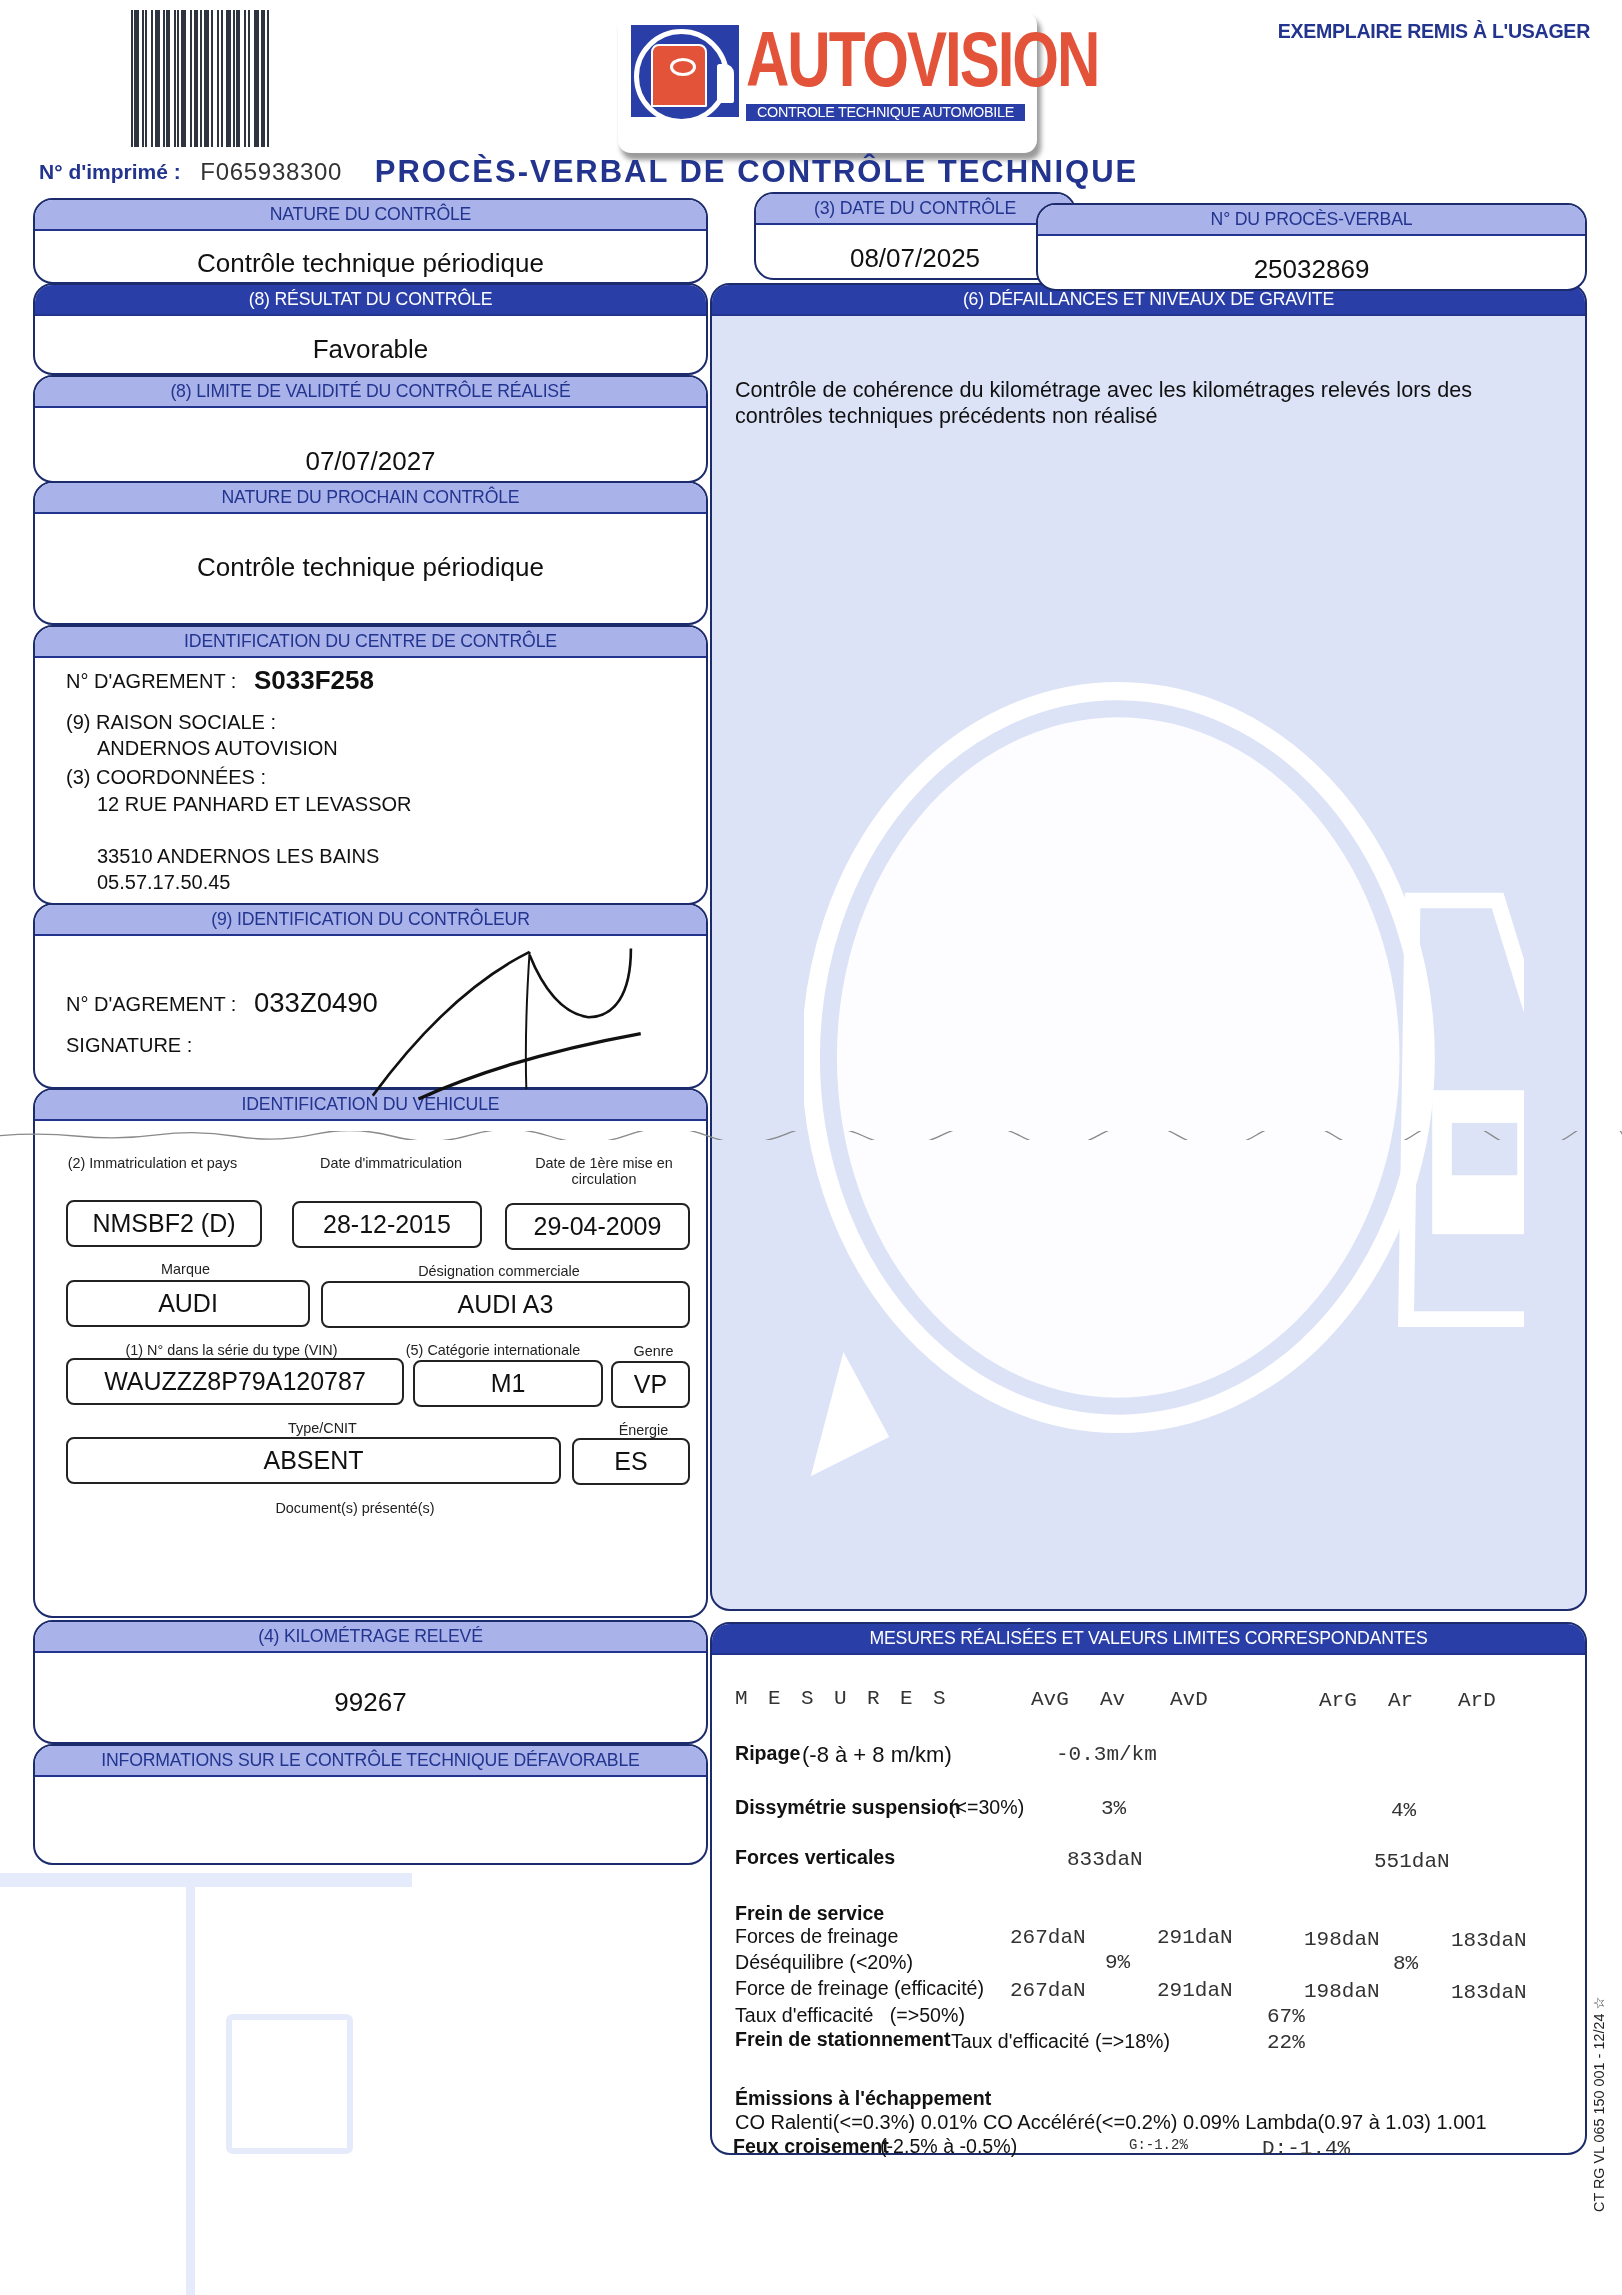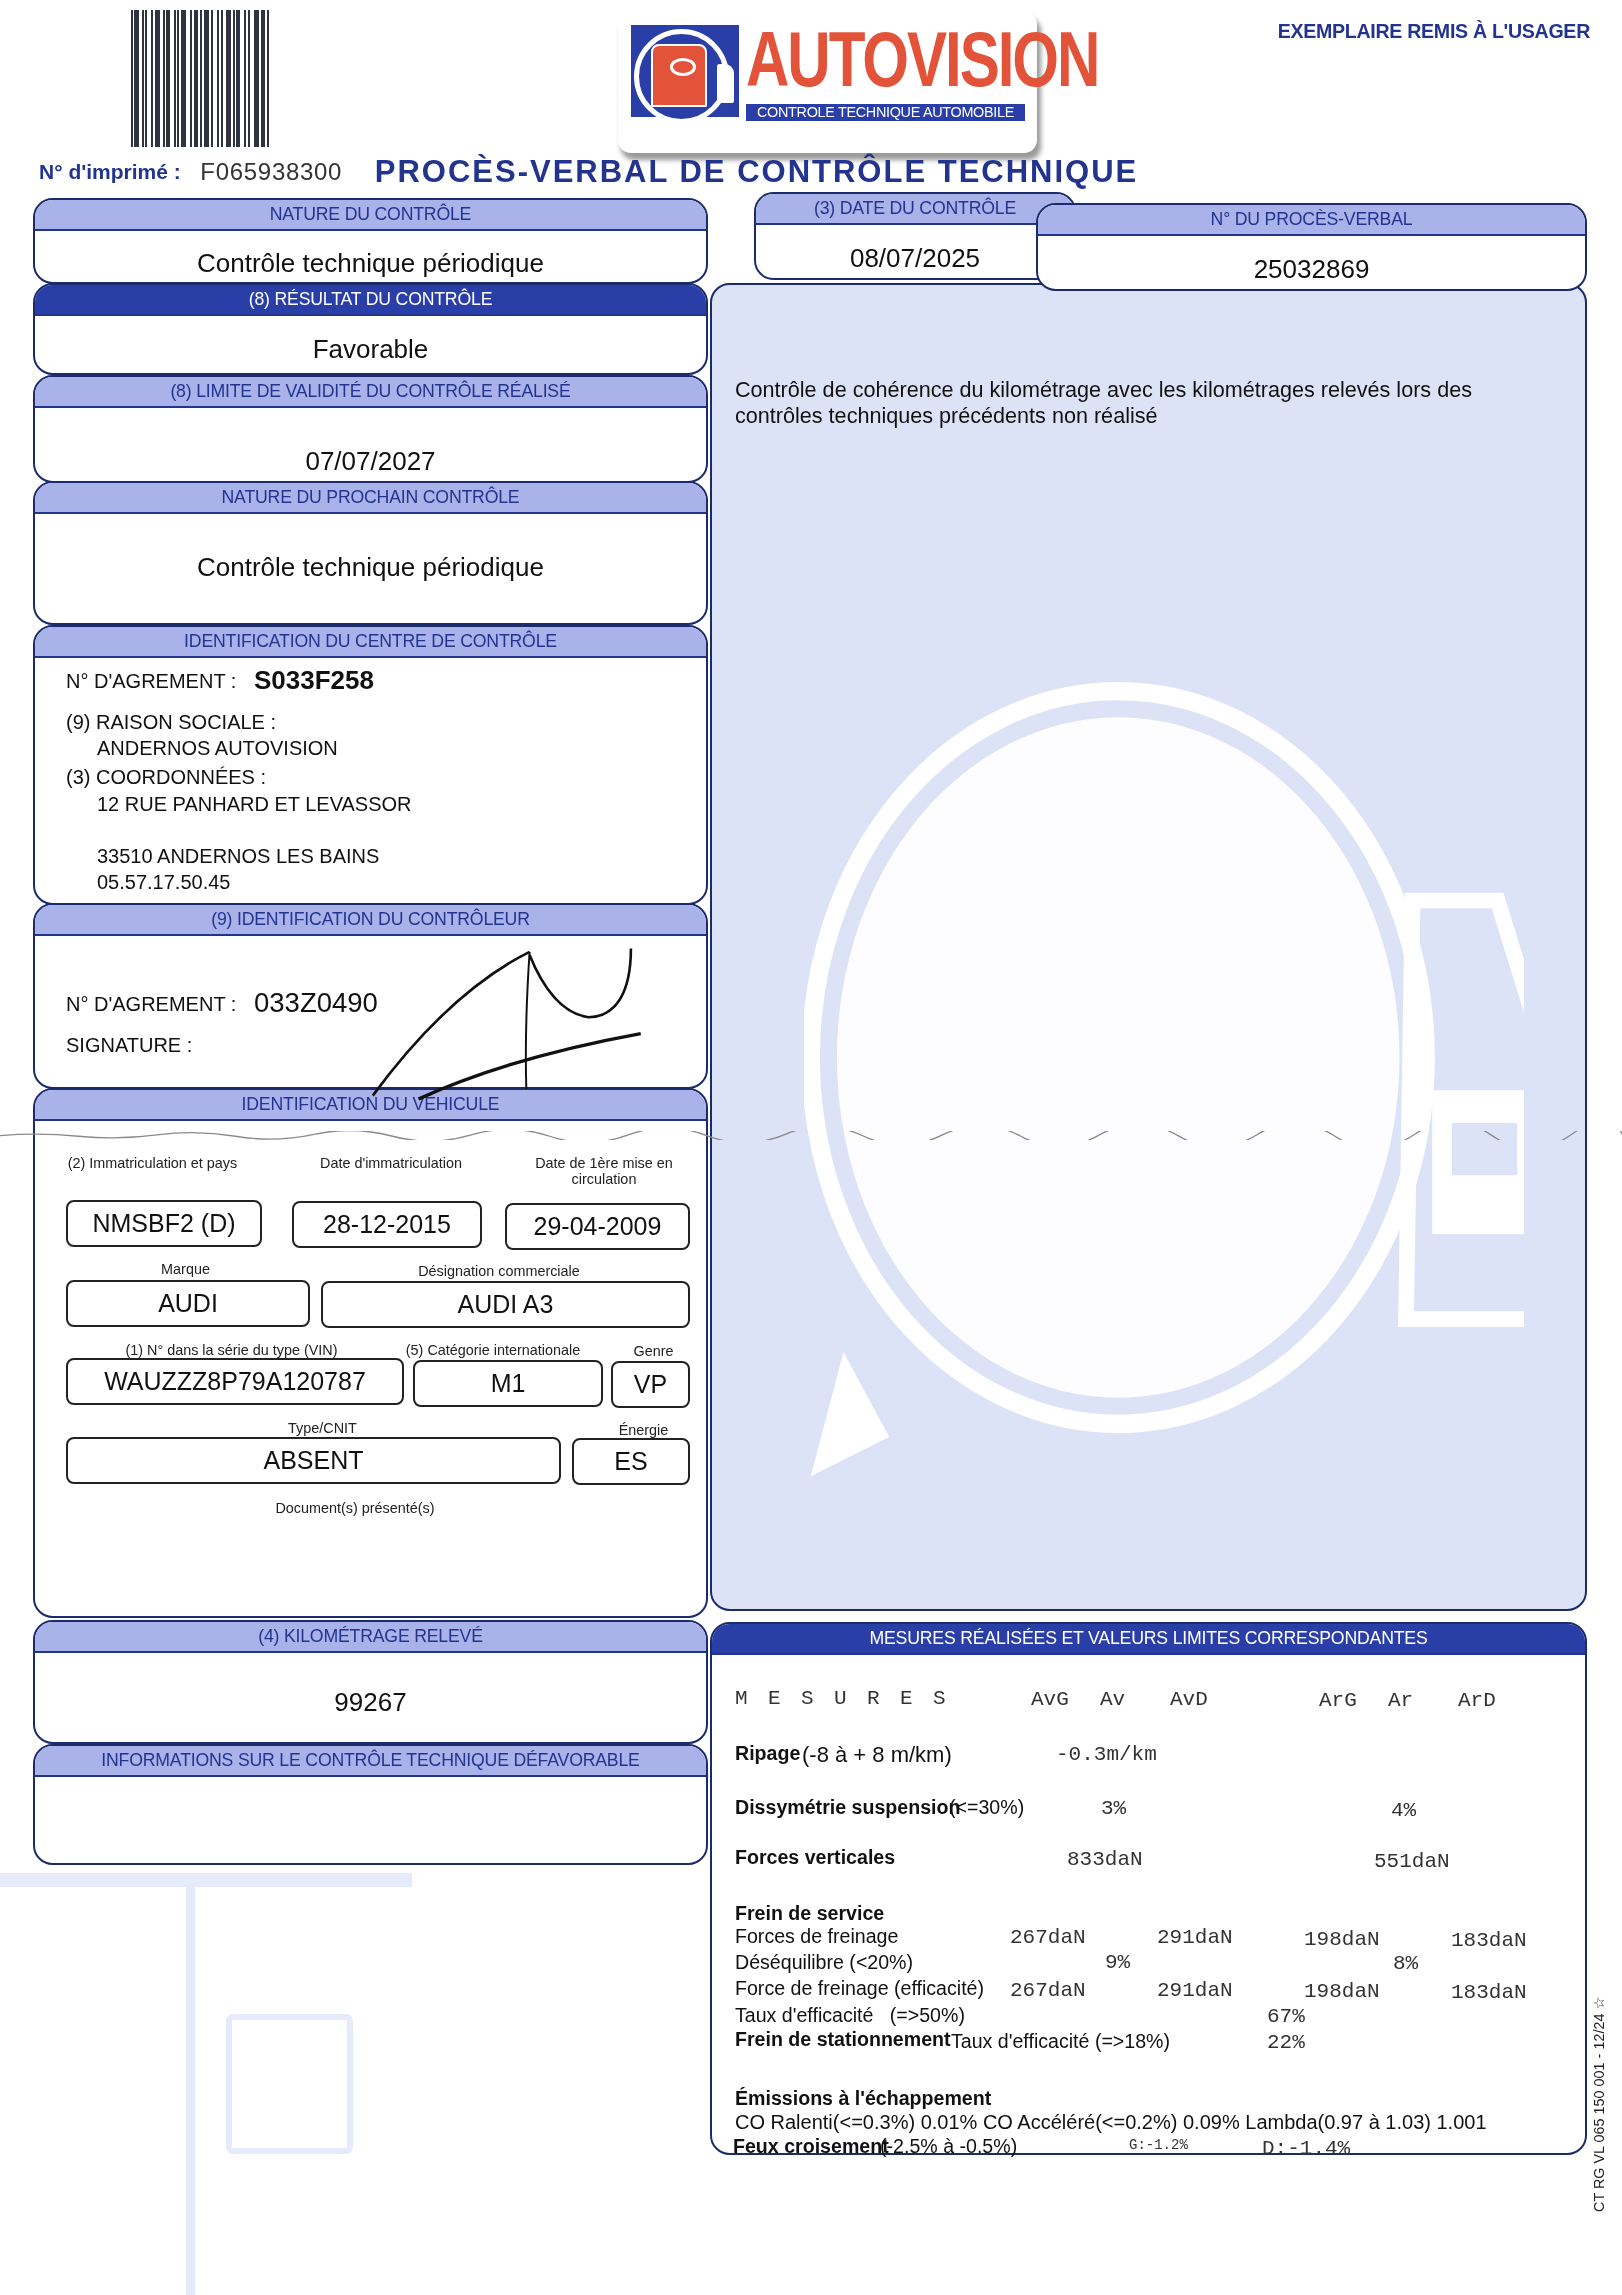--- a/index.html
+++ b/index.html
@@ -132,20 +132,21 @@
   <span id="imprime-label">N° d'imprimé :</span>
   <span id="imprime-value">F065938300</span>
   <span id="main-title">PROCÈS-VERBAL DE CONTRÔLE TECHNIQUE</span>
 </div>
 
 <div class="ghost" style="left:0;top:1873px;width:412px;height:14.4px;"></div>
 <div class="ghost" style="left:186px;top:1873px;width:9.2px;height:423px;"></div>
 <div class="ghost" style="left:226px;top:2014px;width:115px;height:128px;border-radius:6.5px;background:none;border:6.5px solid #e5ebfa;"></div>
 
 <div id="defects" class="box">
+  <div class="hdr dark">(6) DÉFAILLANCES ET NIVEAUX DE GRAVITÉ</div>
   <svg id="watermark" viewBox="0 0 1100 1440">
     <ellipse cx="480" cy="600" rx="470" ry="560" fill="none" stroke="#ffffff" stroke-width="28"></ellipse>
     <ellipse cx="480" cy="600" rx="430" ry="520" fill="#ffffff" opacity="0.92"></ellipse>
     <path d="M930 360 L1060 360 L1140 620 L1140 1000 L920 1000 Z" fill="none" stroke="#fff" stroke-width="24"></path>
     <rect x="960" y="650" width="160" height="220" fill="#fff"></rect>
     <rect x="990" y="700" width="100" height="80" fill="#dde3f7"></rect>
     <path d="M60 1050 L130 1180 L10 1240 Z" fill="#fff"></path>
   </svg>
   <div id="defects-text">Contrôle de cohérence du kilométrage avec les kilométrages relevés lors des contrôles techniques précédents non réalisé</div>
 </div>

